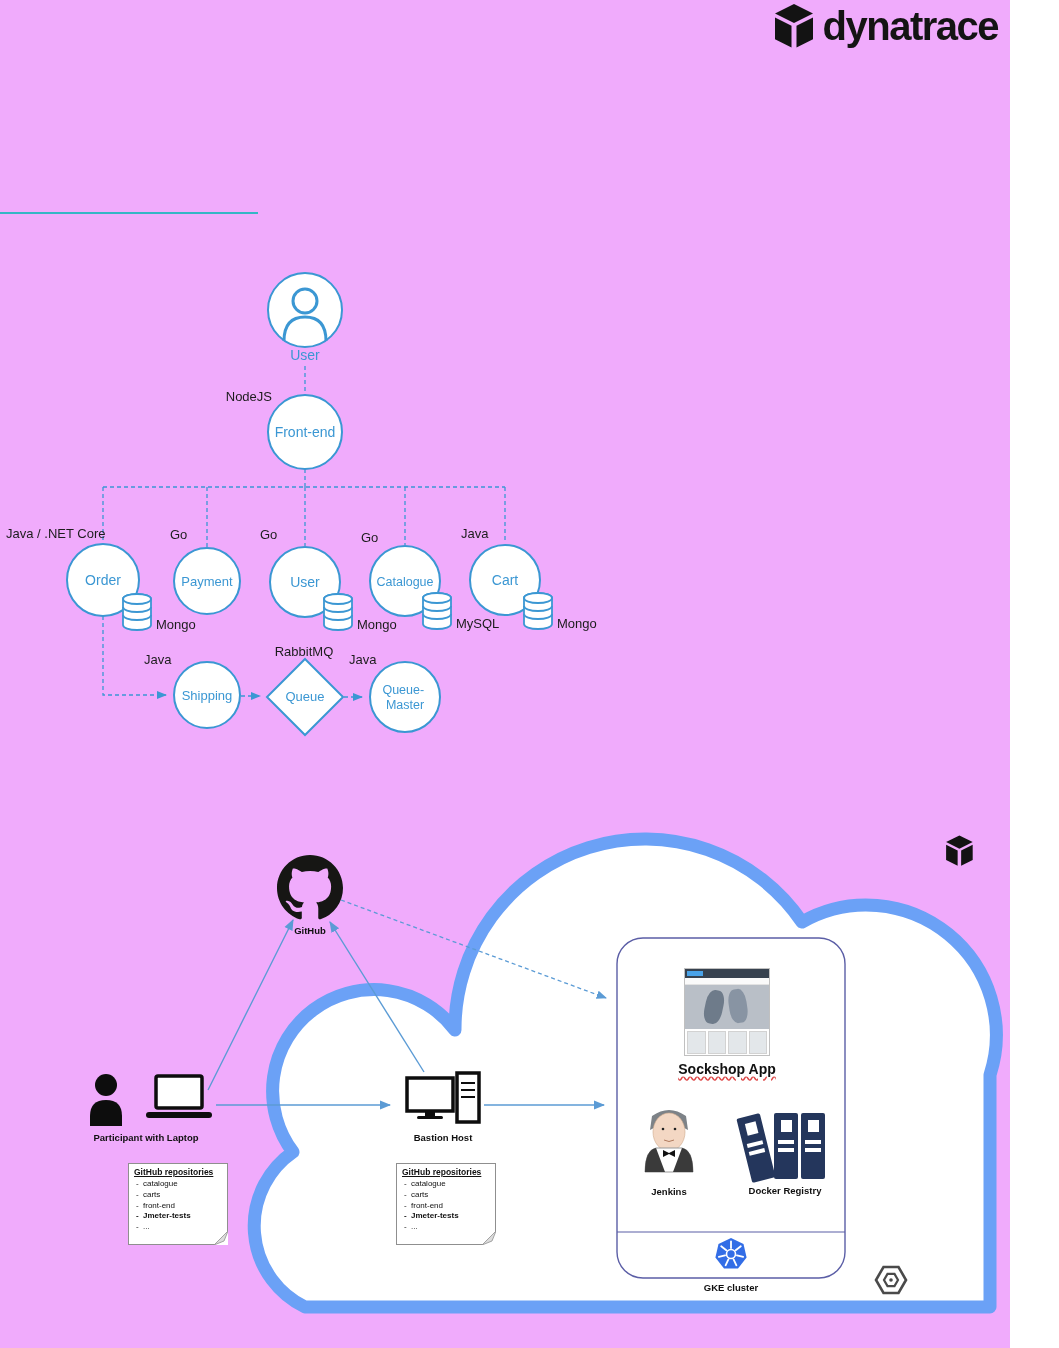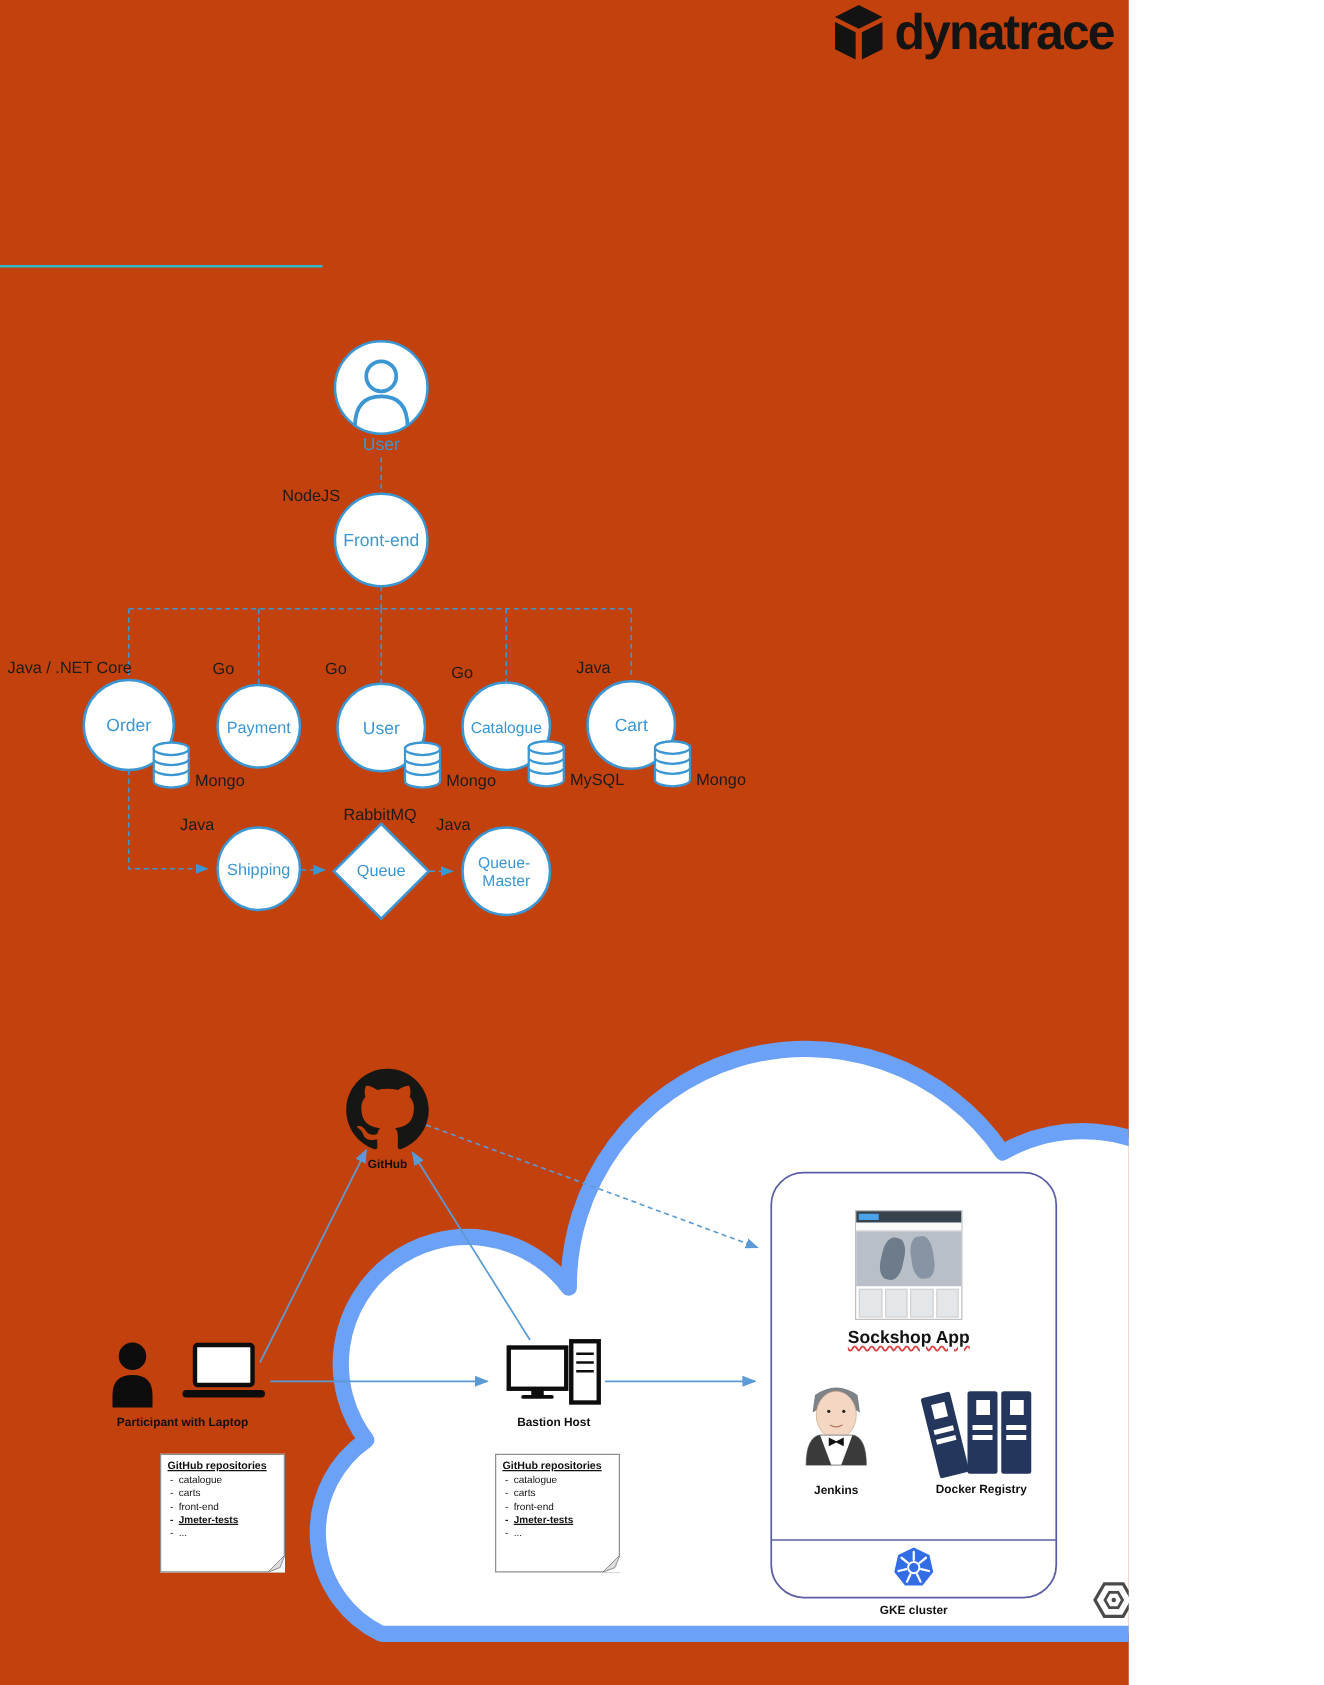--- a/index.html
+++ b/index.html
@@ -1,16 +1,16 @@
 <!DOCTYPE html>
 <html><head>
 <meta charset="utf-8">
 <style>
   html,body { margin:0; padding:0; background:#fff; }
-  .page { position:relative; width:903px; height:1348px; background:#c2410c; overflow:hidden;
+  .page { position:relative; width:1010px; height:1348px; background:#f0abfc; overflow:hidden;
           font-family:"Liberation Sans", sans-serif; }
   .abs { position:absolute; }
 
   
   .logo { position:absolute; top:2px; right:12px; display:flex; align-items:center; gap:7px; }
   .logo .wordmark { font-size:40px; font-weight:700; color:#141414; letter-spacing:-1.5px; line-height:1; }
 
   .rule { position:absolute; left:0; top:212px; width:258px; height:2px; background:#35b6c5; }
 
   
@@ -19,26 +19,26 @@
   .dash { fill:none; stroke:#3b97d3; stroke-width:1.3; stroke-dasharray:4 3; }
   .blue-t { fill:#3b97d3; font-size:14px; text-anchor:middle; }
   .blk-t { fill:#1c1c1c; font-size:13px; }
   .cyl { fill:#fff; stroke:#3b97d3; stroke-width:1.8; }
   .lbl { fill:#101010; font-size:9.5px; font-weight:bold; text-anchor:middle; }
   .arrow { stroke:#5b9bd5; stroke-width:1.4; fill:none; }
   .darrow { stroke:#5b9bd5; stroke-width:1.3; fill:none; stroke-dasharray:4 3; }
 
   
   .note { position:absolute; width:100px; min-height:70px; background:#fff; border:1px solid #8f8f8f;
-          padding:3px 4px 24px 5px; font-size:8px; color:#111; box-sizing:border-box; }
+          padding:3px 4px 11px 5px; font-size:8px; color:#111; box-sizing:border-box; }
   .note-title { font-weight:bold; text-decoration:underline; font-size:8.5px; margin-bottom:2px; }
   .note ul { margin:0; padding:0; list-style:none; }
   .note li { position:relative; padding-left:9px; line-height:1.35; }
   .note li::before { content:"-"; position:absolute; left:2px; }
-  .note li:nth-child(4) { font-weight:bold; text-decoration:underline; }
+  .note li:nth-child(4) { font-weight:bold; }
   .fold { position:absolute; right:-1px; bottom:-1px; }
 
   
   .sockshop { position:absolute; left:684px; top:968px; width:86px; height:88px; border:1px solid #c0c0c0;
               background:#fff; box-sizing:border-box; }
   .ss-top { height:9px; background:#37424f; position:relative; }
   .ss-chip { position:absolute; left:2px; top:2px; width:16px; height:5px; background:#4aa3e8; }
   .ss-nav { height:6px; background:#fafafa; border-bottom:1px solid #e2e2e2; }
   .ss-photo { height:44px; background:#b9bfc7; position:relative; overflow:hidden; }
   .sock { position:absolute; border-radius:40%; }

